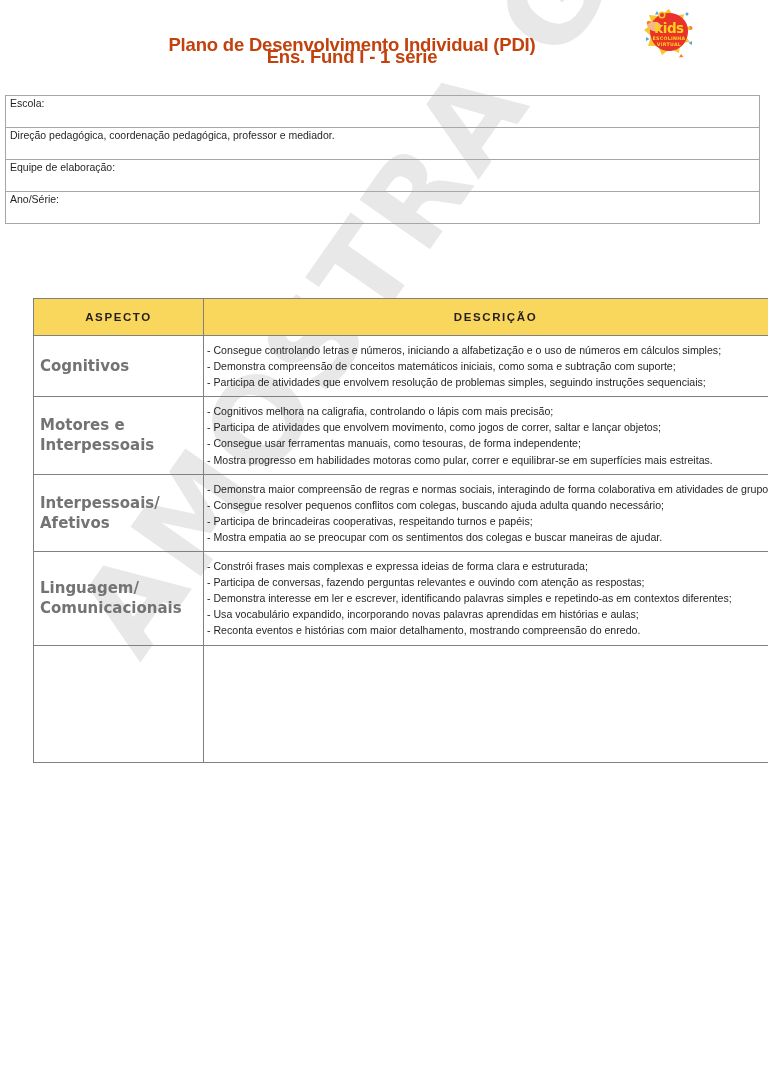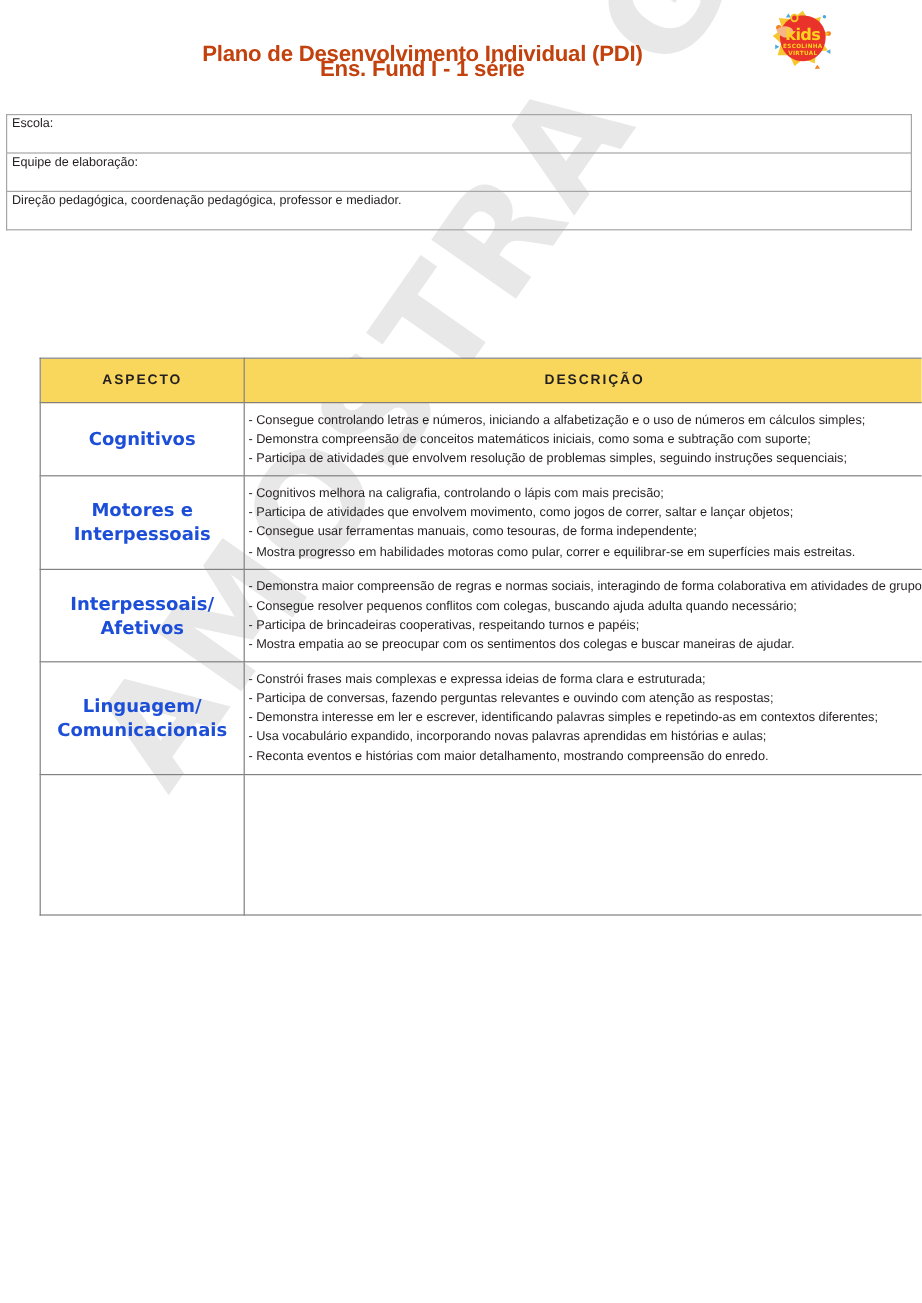--- a/index.html
+++ b/index.html
@@ -126,26 +126,26 @@
     background: #F9D75D;
     height: 34px;
     font-size: 11.5px;
     font-weight: bold;
     letter-spacing: 1.6px;
     color: #231f20;
     text-align: center;
   }
   td.aspect-cell {
     width: 167px;
-    text-align: center;
+    text-align: left;
     font-family: "DejaVu Sans", sans-serif;
     font-size: 15px;
     font-weight: bold;
     line-height: 1.35;
-    color: #1d4ed8;
+    color: #737373;
     padding: 4px 6px;
   }
   td.desc-cell {
     padding: 6px 2px 6px 3px;
     font-size: 10.6px;
     line-height: 1.52;
     color: #231f20;
     vertical-align: middle;
   }
   td.desc-cell .bullet-line {
@@ -193,24 +193,27 @@
 
   <div id="title-line-1" class="doc-title">Plano de Desenvolvimento Individual (PDI)</div>
   <div id="title-line-2" class="doc-title">Ens. Fund I - 1 série</div>
 
   <table id="info-table">
     <tbody>
       <tr>
         <td>Escola:</td>
       </tr>
       <tr>
+        <td>Direção pedagógica, coordenação pedagógica, professor e mediador.</td>
+      </tr>
+      <tr>
         <td>Equipe de elaboração:</td>
       </tr>
       <tr>
-        <td>Direção pedagógica, coordenação pedagógica, professor e mediador.</td>
+        <td>Ano/Série:</td>
       </tr>
     </tbody>
   </table>
 
 
   <table id="aspect-table">
     <thead>
       <tr>
         <th class="aspect-cell-head" style="width:167px;">ASPECTO</th>
         <th>DESCRIÇÃO</th>

